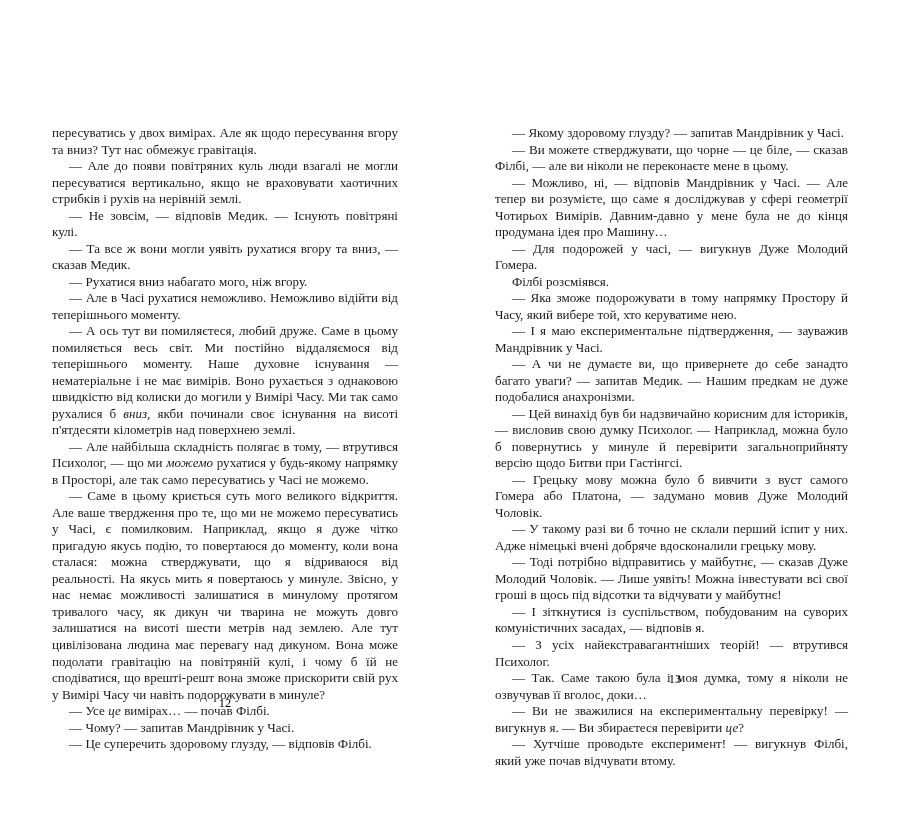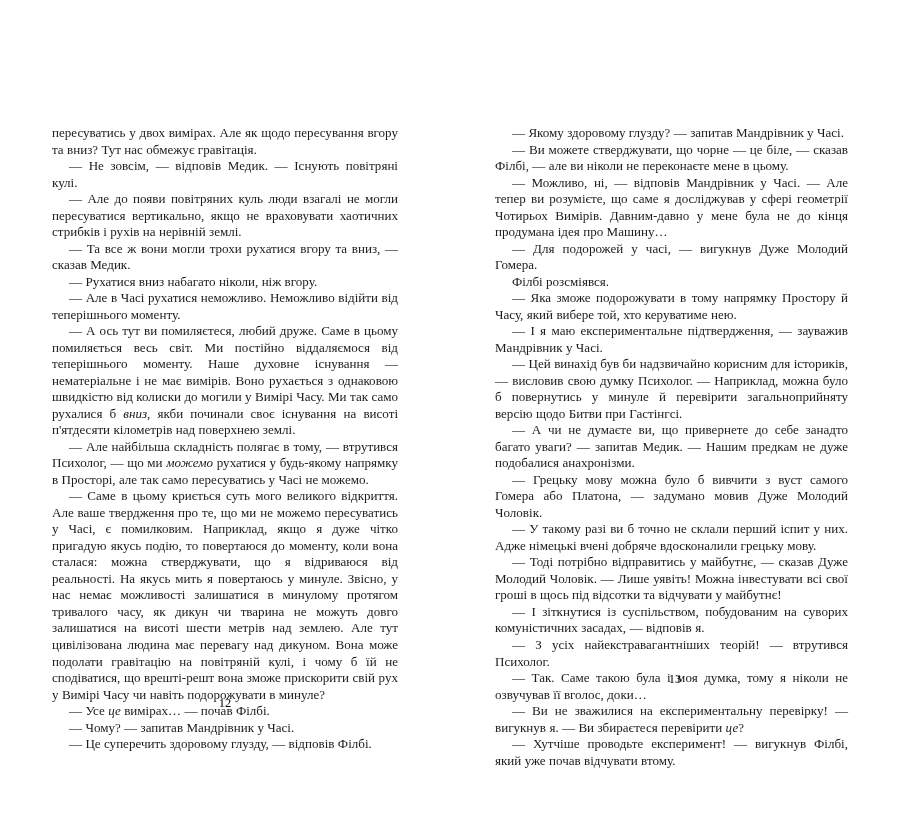--- a/index.html
+++ b/index.html
@@ -65,46 +65,46 @@
   .folio-right { top: 672px; }
 </style>
 </head>
 <body>
 
 <div class="spread">
 
   <div class="page page-left">
     <div class="textblock">
       <p class="cont">пересуватись у двох вимірах. Але як щодо пересування вгору та вниз? Тут нас обмежує гравітація.</p>
+      <p>— Але до появи повітряних куль люди взагалі не могли пересуватися вертикально, якщо не враховувати хаотичних стрибків і рухів на нерівній землі.</p>
       <p>— Не зовсім, — відповів Медик. — Існують повітряні кулі.</p>
-      <p>— Але до появи повітряних куль люди взагалі не могли пересуватися вертикально, якщо не враховувати хаотичних стрибків і рухів на нерівній землі.</p>
-      <p>— Та все ж вони могли трохи рухатися вгору та вниз, — сказав Медик.</p>
-      <p>— Рухатися вниз набагато ніколи, ніж вгору.</p>
+      <p>— Та все ж вони могли уявіть рухатися вгору та вниз, — сказав Медик.</p>
+      <p>— Рухатися вниз набагато мого, ніж вгору.</p>
       <p>— Але в Часі рухатися неможливо. Неможливо відійти від теперішнього моменту.</p>
       <p><span>— А ось тут ви помиляєтеся, любий друже. Саме в цьому помиляється весь світ. Ми постійно віддаляємося від теперішнього моменту. Наше духовне існування — нематеріальне і не має вимірів. Воно рухається з однаковою швидкістю від колиски до могили у Вимірі Часу. Ми так само рухалися б </span><em>вниз</em><span>, якби починали своє існування на висоті п'ятдесяти кілометрів над поверхнею землі.</span></p>
       <p><span>— Але найбільша складність полягає в тому, — втрутився Психолог, — що ми </span><em>можемо</em><span> рухатися у будь-якому напрямку в Просторі, але так само пересуватись у Часі не можемо.</span></p>
       <p>— Саме в цьому криється суть мого великого відкриття. Але ваше твердження про те, що ми не можемо пересуватись у Часі, є помилковим. Наприклад, якщо я дуже чітко пригадую якусь подію, то повертаюся до моменту, коли вона сталася: можна стверджувати, що я відриваюся від реальності. На якусь мить я повертаюсь у минуле. Звісно, у нас немає можливості залишатися в минулому протягом тривалого часу, як дикун чи тварина не можуть довго залишатися на висоті шести метрів над землею. Але тут цивілізована людина має перевагу над дикуном. Вона може подолати гравітацію на повітряній кулі, і чому б їй не сподіватися, що врешті-решт вона зможе прискорити свій рух у Вимірі Часу чи навіть подорожувати в минуле?</p>
       <p><span>— Усе </span><em>це</em><span> вимірах… — почав Філбі.</span></p>
       <p>— Чому? — запитав Мандрівник у Часі.</p>
       <p>— Це суперечить здоровому глузду, — відповів Філбі.</p>
     </div>
     <div class="folio folio-left">12</div>
   </div>
 
   <div class="page page-right">
     <div class="textblock">
       <p>— Якому здоровому глузду? — запитав Мандрівник у Часі.</p>
       <p>— Ви можете стверджувати, що чорне — це біле, — сказав Філбі, — але ви ніколи не переконаєте мене в цьому.</p>
       <p>— Можливо, ні, — відповів Мандрівник у Часі. — Але тепер ви розумієте, що саме я досліджував у сфері геометрії Чотирьох Вимірів. Давним-давно у мене була не до кінця продумана ідея про Машину…</p>
       <p>— Для подорожей у часі, — вигукнув Дуже Молодий Гомера.</p>
       <p> Філбі розсміявся.</p>
       <p>— Яка зможе подорожувати в тому напрямку Простору й Часу, який вибере той, хто керуватиме нею.</p>
       <p>— І я маю експериментальне підтвердження, — зауважив Мандрівник у Часі.</p>
+      <p>— А чи не думаєте ви, що привернете до себе занадто багато уваги? — запитав Медик. — Нашим предкам не дуже подобалися анахронізми.</p>
       <p>— Цей винахід був би надзвичайно корисним для істориків, — висловив свою думку Психолог. — Наприклад, можна було б повернутись у минуле й перевірити загальноприйняту версію щодо Битви при Гастінгсі.</p>
-      <p>— А чи не думаєте ви, що привернете до себе занадто багато уваги? — запитав Медик. — Нашим предкам не дуже подобалися анахронізми.</p>
       <p>— Грецьку мову можна було б вивчити з вуст самого Гомера або Платона, — задумано мовив Дуже Молодий Чоловік.</p>
       <p>— У такому разі ви б точно не склали перший іспит у них. Адже німецькі вчені добряче вдосконалили грецьку мову.</p>
       <p>— Тоді потрібно відправитись у майбутнє, — сказав Дуже Молодий Чоловік. — Лише уявіть! Можна інвестувати всі свої гроші в щось під відсотки та відчувати у майбутнє!</p>
       <p>— І зіткнутися із суспільством, побудованим на суворих комуністичних засадах, — відповів я.</p>
       <p>— З усіх найекстравагантніших теорій! — втрутився Психолог.</p>
       <p>— Так. Саме такою була і моя думка, тому я ніколи не озвучував її вголос, доки…</p>
       <p><span>— Ви не зважилися на експериментальну перевірку! — вигукнув я. — Ви збираєтеся перевірити </span><em>це</em><span>?</span></p>
       <p>— Хутчіше проводьте експеримент! — вигукнув Філбі, який уже почав відчувати втому.</p>
     </div>
     <div class="folio folio-right">13</div>

